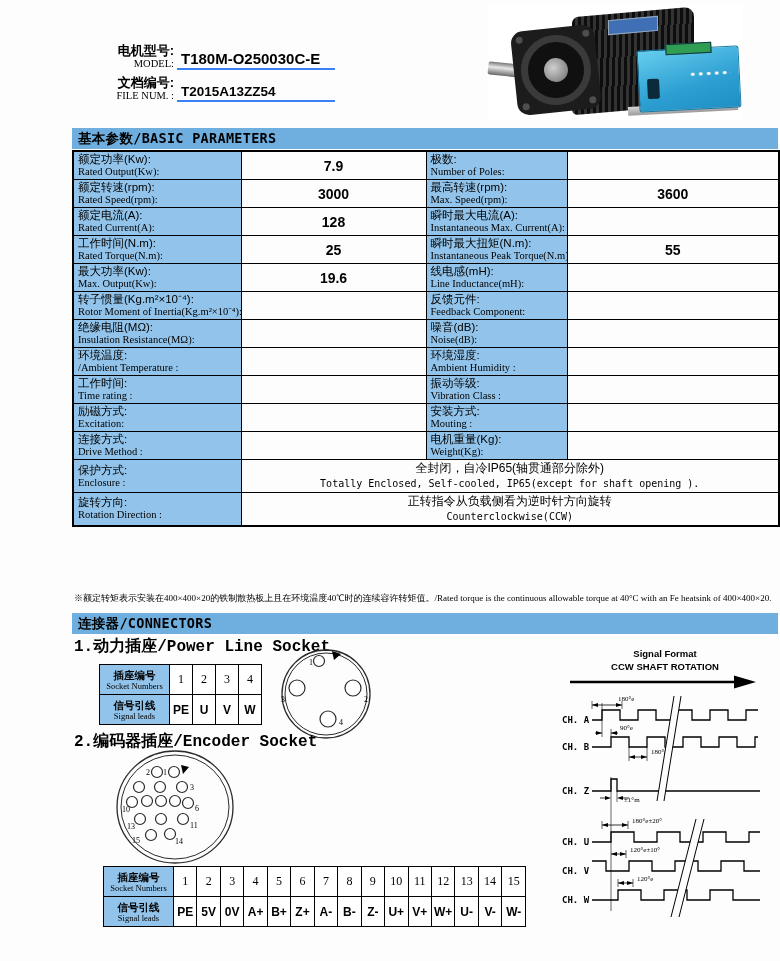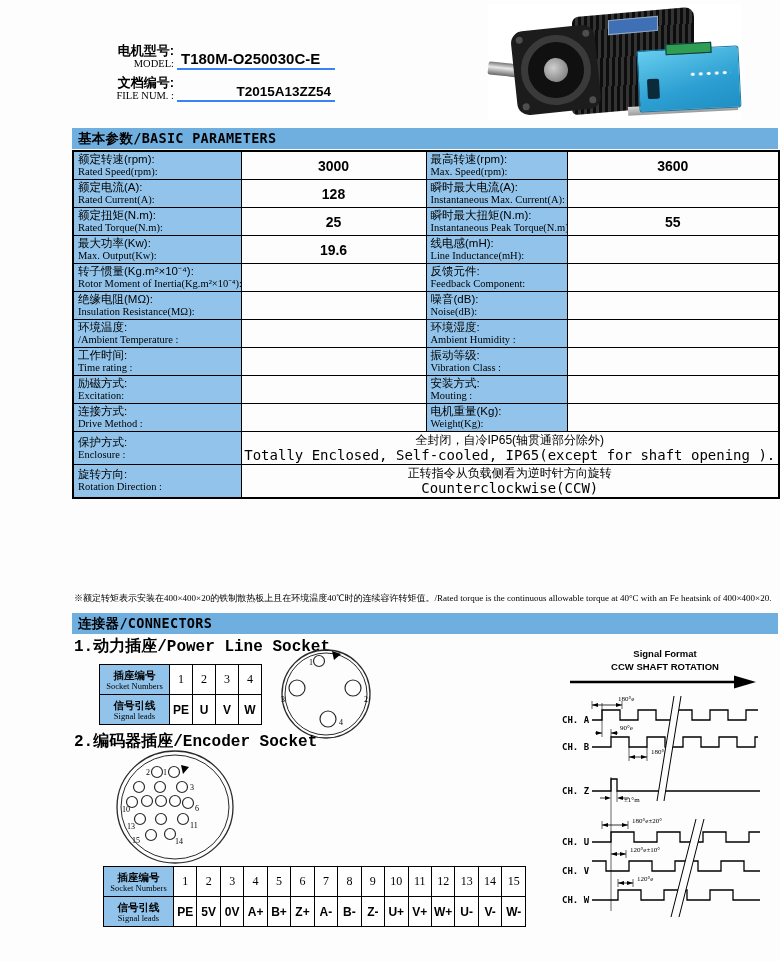--- a/index.html
+++ b/index.html
@@ -7,21 +7,21 @@
        font-family:"Liberation Sans",sans-serif;color:#000;overflow:hidden;}
 
   
   .hdr{position:absolute;left:104px;top:44px;width:250px;}
   .hdr-row{display:flex;align-items:flex-end;margin-bottom:6px;}
   .hdr-labs{width:70px;text-align:right;padding-right:3px;}
   .hdr-labs .cn{font-size:13px;font-weight:bold;line-height:14px;}
   .hdr-labs .en{font-size:10.5px;font-family:"Liberation Serif",serif;line-height:12px;}
   .hdr-val{border-bottom:2px solid #3b82f6;font-weight:bold;padding:0 4px 1px 4px;}
   .hdr-val.model{font-size:15px;width:150px;}
-  .hdr-val.file{font-size:13.5px;width:150px;text-align:right;}
+  .hdr-val.file{font-size:13.5px;width:150px;text-align:left;}
 
   
   .photo{position:absolute;left:488px;top:4px;width:254px;height:116px;background:#fff;}
   .shaft{position:absolute;left:0;top:60px;width:52px;height:13px;border-radius:2px;
          background:linear-gradient(180deg,#777,#e8e8e8 40%,#666);transform:rotate(6deg);}
   .flange{position:absolute;left:26px;top:24px;width:84px;height:84px;background:#1c1c1c;
           border-radius:12px;transform:rotate(-6deg);}
   .flange::before{content:"";position:absolute;inset:7px;border-radius:50%;
           border:7px solid #3a3a3a;background:#101010;}
   .flange::after{content:"";position:absolute;left:30px;top:30px;width:24px;height:24px;
@@ -53,21 +53,21 @@
        table-layout:fixed;border:2.5px solid #000;}
   .main-table td{border:1.5px solid #000;padding:0;overflow:hidden;}
   .main-table tr{height:28px;}
   .main-table tbody.tallrows tr{height:33px;}
   td.lab{background:#92c4eb;padding:1px 1px 1px 4px;vertical-align:middle;}
   td.lab .cn{font-size:11.5px;line-height:13px;white-space:nowrap;}
   td.lab .en{font-family:"Liberation Serif",serif;font-size:10.5px;line-height:12px;white-space:nowrap;}
   td.val{text-align:center;font-weight:600;font-size:14px;}
   td.valwide{text-align:center;vertical-align:middle;}
   td.valwide .cnline{font-size:12px;line-height:15px;}
-  td.valwide .enline{font-family:"DejaVu Sans Mono",monospace;font-size:14px;line-height:15px;}
+  td.valwide .enline{font-family:"DejaVu Sans Mono",monospace;font-size:10px;line-height:15px;}
 
   .footnote{position:absolute;left:74px;top:592px;width:704px;font-size:9px;
        font-family:"Liberation Serif",serif;}
 
   .sub-title{position:absolute;font-size:16px;font-weight:600;font-family:Liberation Mono, monospace;}
   .pt1{left:74px;top:636px;} .pt2{left:74px;top:731px;}
 
   
   .conn-table{position:absolute;border-collapse:collapse;table-layout:fixed;border:1.5px solid #000;}
   .conn-table th,.conn-table td{border:1.5px solid #000;padding:0;}
@@ -137,20 +137,32 @@
 
 <table class="main-table">
   <colgroup>
       <col style="width:168px">
       <col style="width:185px">
       <col style="width:141px">
       <col style="width:212px">
     </colgroup>
   <tbody>
 
+      <tr>
+        <td class="lab">
+          <div class="cn">额定功率(Kw):</div>
+          <div class="en">Rated Output(Kw):</div>
+        </td>
+        <td class="val">7.9</td>
+        <td class="lab">
+          <div class="cn">极数:</div>
+          <div class="en">Number of Poles:</div>
+        </td>
+        <td class="val"></td>
+      </tr>
 
 
       <tr>
         <td class="lab">
           <div class="cn">额定转速(rpm):</div>
           <div class="en">Rated Speed(rpm):</div>
         </td>
         <td class="val">3000</td>
         <td class="lab">
           <div class="cn">最高转速(rpm):</div>
@@ -167,21 +179,21 @@
         <td class="val">128</td>
         <td class="lab">
           <div class="cn">瞬时最大电流(A):</div>
           <div class="en">Instantaneous Max. Current(A):</div>
         </td>
         <td class="val"></td>
       </tr>
 
       <tr>
         <td class="lab">
-          <div class="cn">额定扭矩(N.m):</div>
+          <div class="cn">工作时间(N.m):</div>
           <div class="en">Rated Torque(N.m):</div>
         </td>
         <td class="val">25</td>
         <td class="lab">
           <div class="cn">瞬时最大扭矩(N.m):</div>
           <div class="en">Instantaneous Peak Torque(N.m):</div>
         </td>
         <td class="val">55</td>
       </tr>
 

